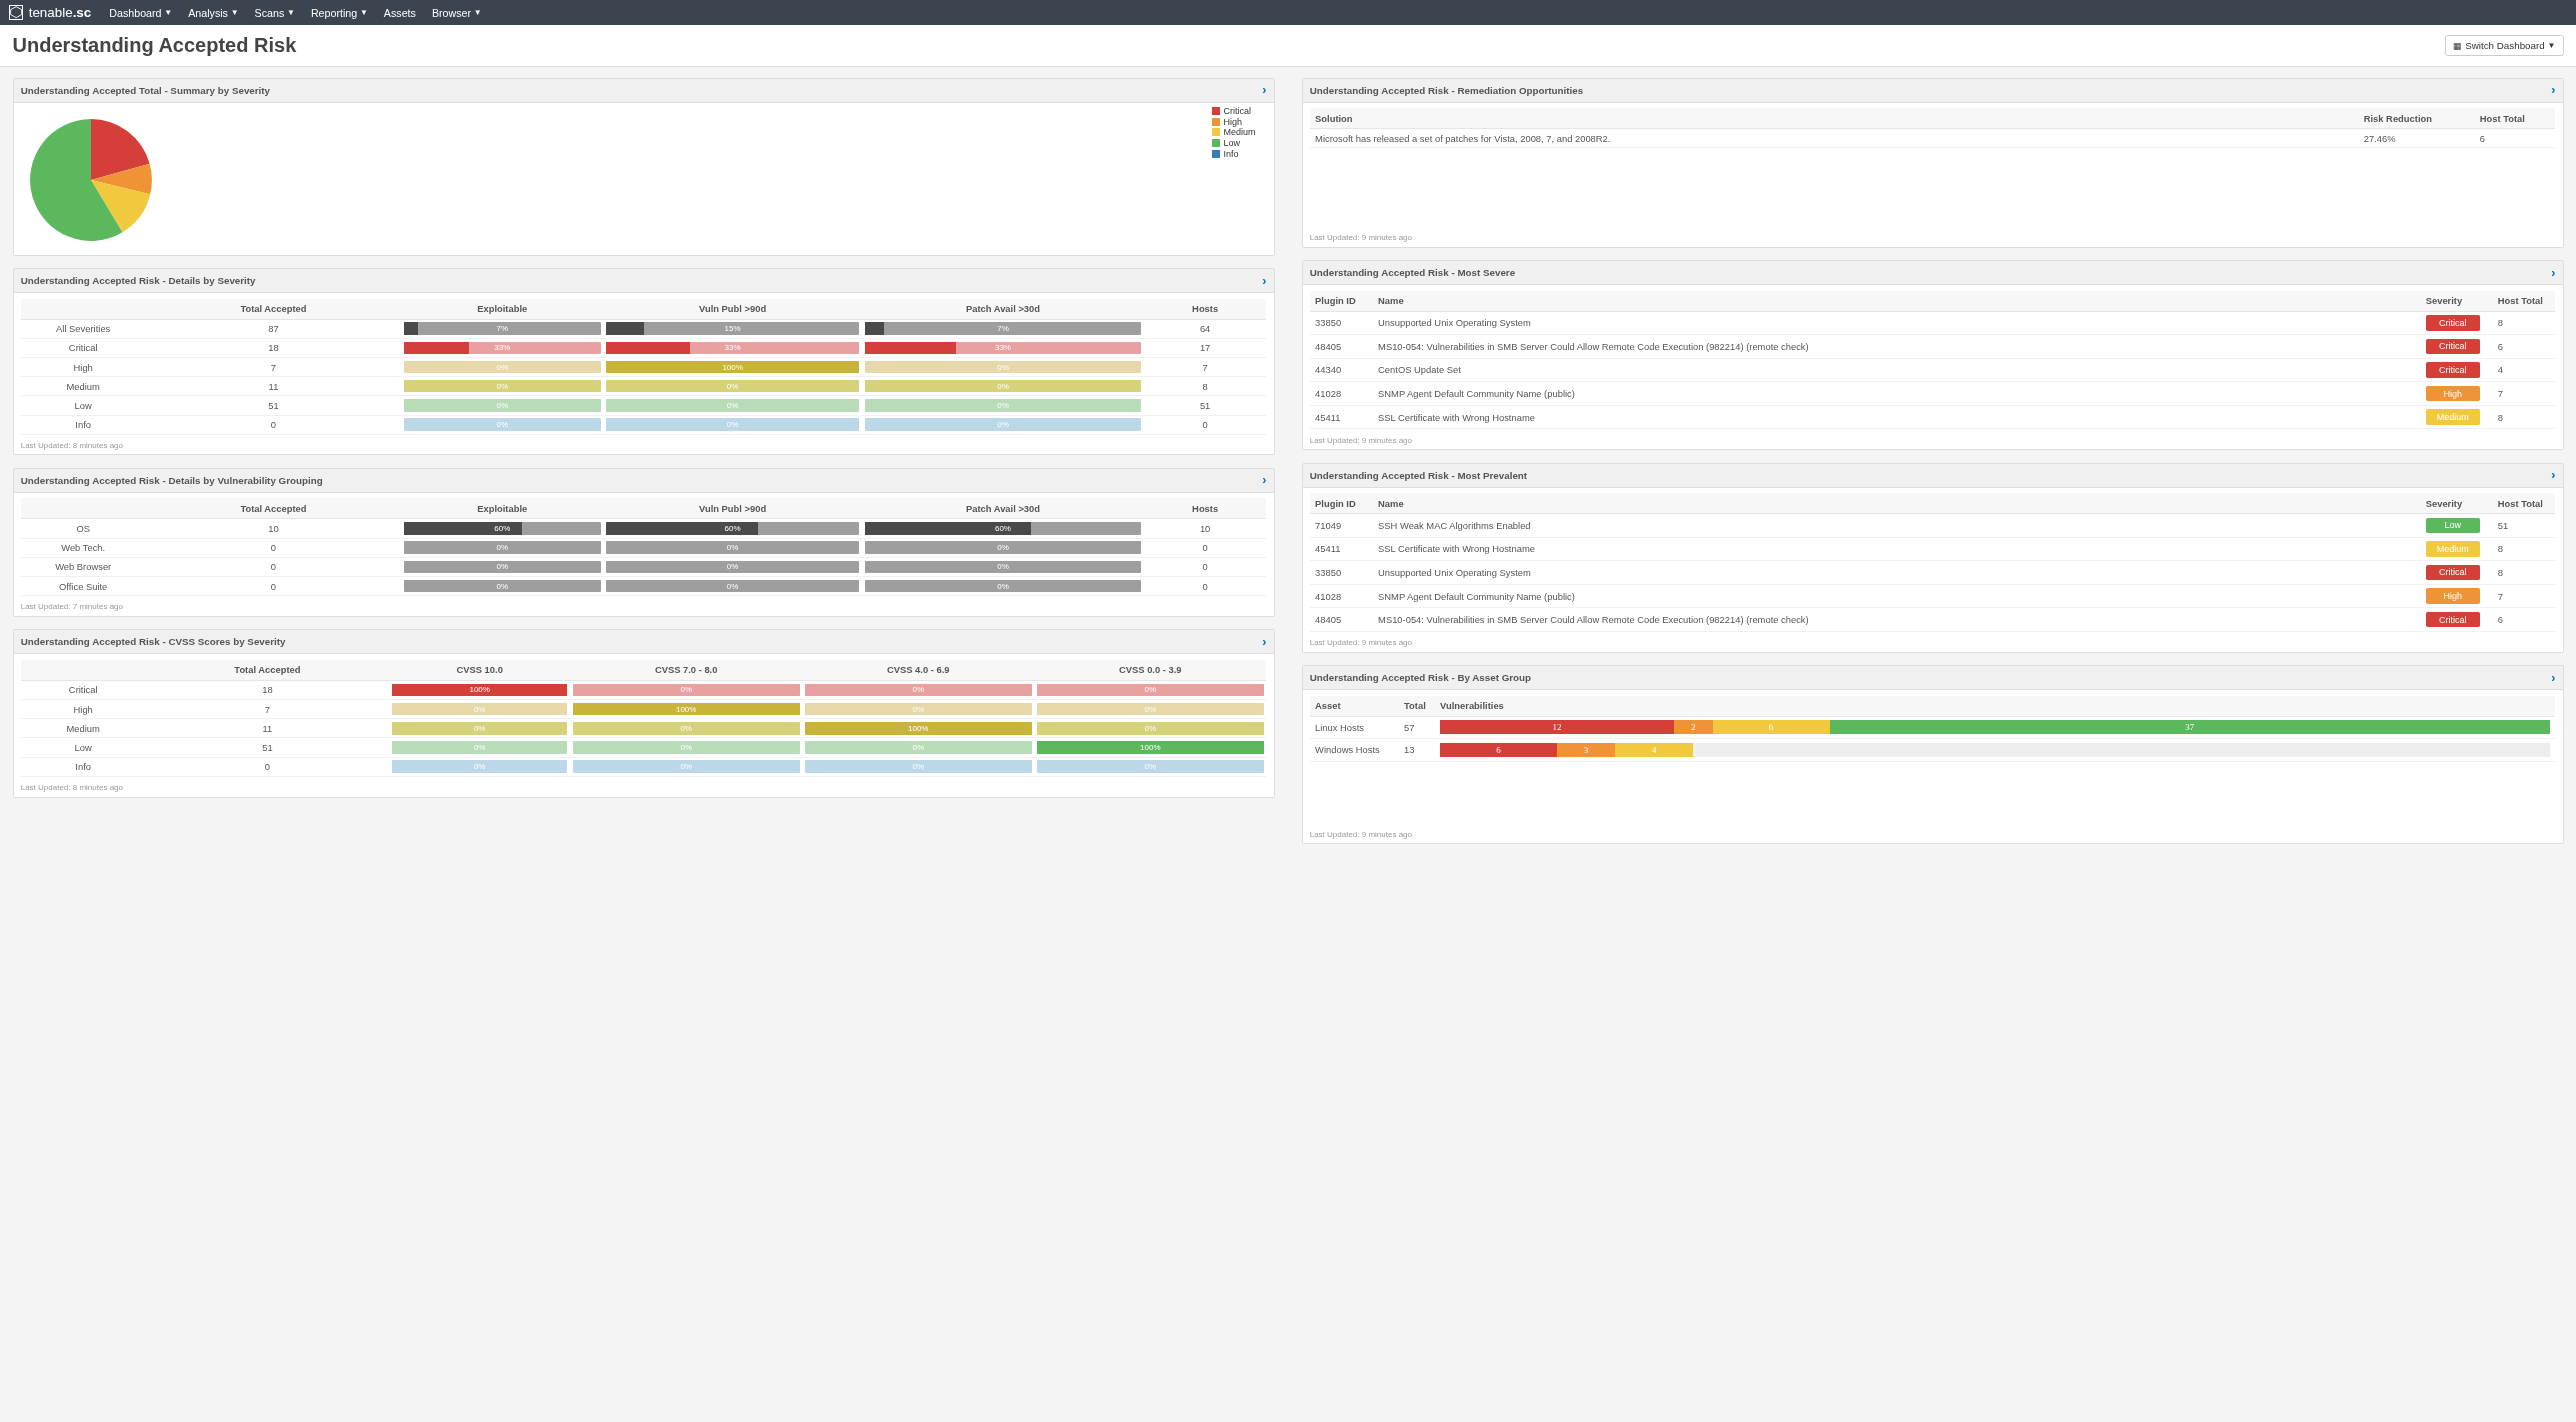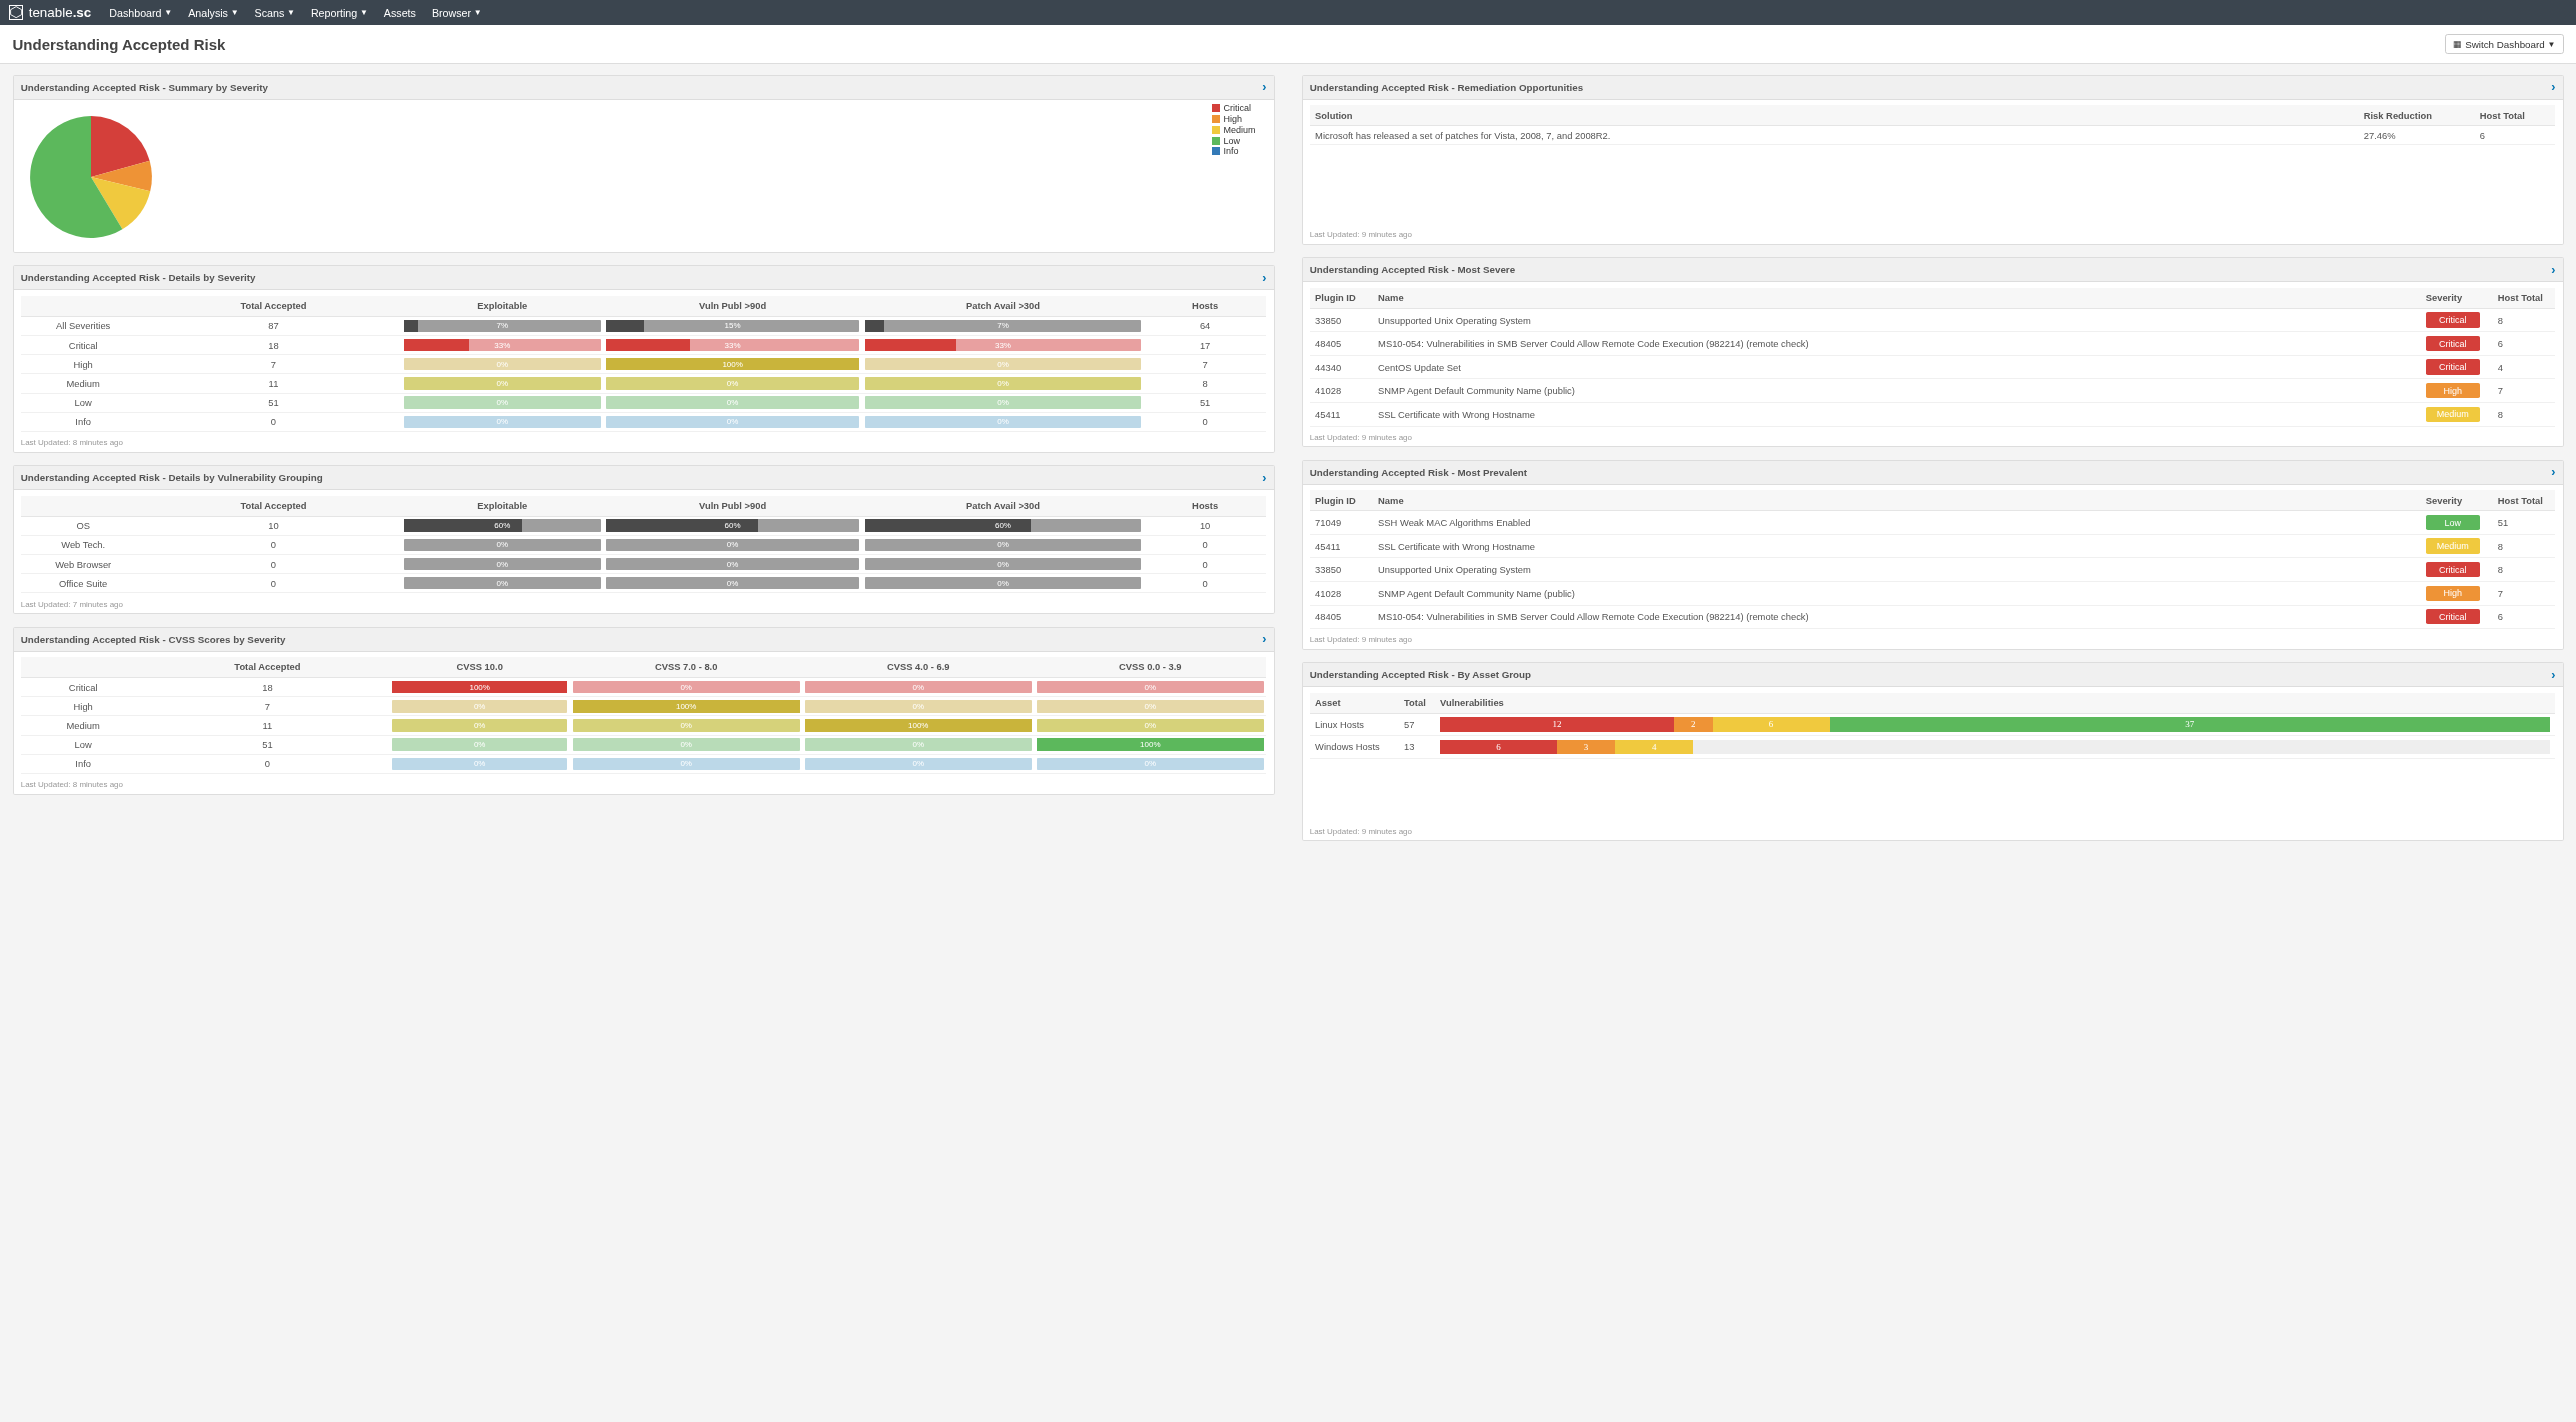--- a/index.html
+++ b/index.html
@@ -5,21 +5,21 @@
 * { box-sizing: border-box; margin: 0; padding: 0; }
 body { font-family: Arial, Helvetica, sans-serif; background:#f4f4f4; color:#333; font-size:9.8px; }
 .topbar { background:#3b454f; color:#fff; height:25px; display:flex; align-items:center; padding:0 9px; }
 .brand { display:flex; align-items:center; font-size:13.4px; font-weight:300; margin-right:18px; }
 .brand-icon { width:14.3px; height:14.3px; border:1.3px solid #fff; margin-right:5.4px; transform:rotate(0deg); }
 .brand .sc { font-weight:bold; }
 .nav { display:flex; }
 .nav-item { margin-right:16px; font-size:10.7px; cursor:pointer; display:flex; align-items:center; }
 .caret { margin-left:2.7px; font-size:8px; }
 .pagehead { background:#fff; padding:9px 12.5px; display:flex; justify-content:space-between; align-items:center; border-bottom:0.9px solid #ddd;}
-.pagehead h1 { font-size:15px; font-weight:600; color:#444;}
+.pagehead h1 { font-size:20px; font-weight:600; color:#444;}
 .switch-btn { border:0.9px solid #ccc; background:#fff; padding:3.6px 7.2px; font-size:9.8px; border-radius:2.7px; cursor:pointer; display:flex; align-items:center;}
 .switch-btn .grid { margin-right:3.6px; font-size:9px;}
 .dash { display:flex; gap:27px; padding:10.7px 12.5px; }
 .col { flex:1; display:flex; flex-direction:column; gap:12.5px;}
 .panel { background:#fff; border:0.9px solid #ddd; border-radius:1.8px; position:relative;}
 .panel-h { background:#f0f0f0; border-bottom:0.9px solid #ddd; padding:4.5px 7.2px; font-size:9.8px; font-weight:bold; color:#555; display:flex; justify-content:space-between; align-items:center;}
 .panel-h .chev { color:#0073b1; font-size:12.5px; cursor:pointer;}
 .panel-b { padding:5.4px 7.2px 3.6px 7.2px; }
 .updated { font-size:8px; color:#999; padding:2.7px 7.2px 4.5px 7.2px; }
 .legend { position:absolute; right:18px; top:27px; font-size:9px; }
@@ -85,21 +85,21 @@
     <span>Switch Dashboard</span>
     <span class="caret">▼</span>
   </div>
 </div>
 
 <div class="dash">
   <div class="col">
 
     <div class="panel">
       <div class="panel-h">
-        <span>Understanding Accepted Risk - Summary by Severity</span>
+        <span>Understanding Accepted Total - Summary by Severity</span>
         <span class="chev">›</span>
       </div>
       <div class="panel-b">
         <div class="pie-wrap">
           <svg id="pie" width="134" height="134" viewBox="-55 -55 110 110">
               <path d="M0,0 L3.061616997868383e-15,-50 A50,50 0 0 1 48.17749962596115,-13.376416926461044 Z" fill="#d43f3a"></path>
               <path d="M0,0 L48.17749962596115,-13.376416926461044 A50,50 0 0 1 48.62901342325616,11.628372778715516 Z" fill="#ee9336"></path>
               <path d="M0,0 L48.62901342325616,11.628372778715516 A50,50 0 0 1 25.777692858851086,42.84285880837946 Z" fill="#f0c93e"></path>
               <path d="M0,0 L25.777692858851086,42.84285880837946 A50,50 0 1 1 -9.184850993605149e-15,-50 Z" fill="#5cb85c"></path>
             </svg>

